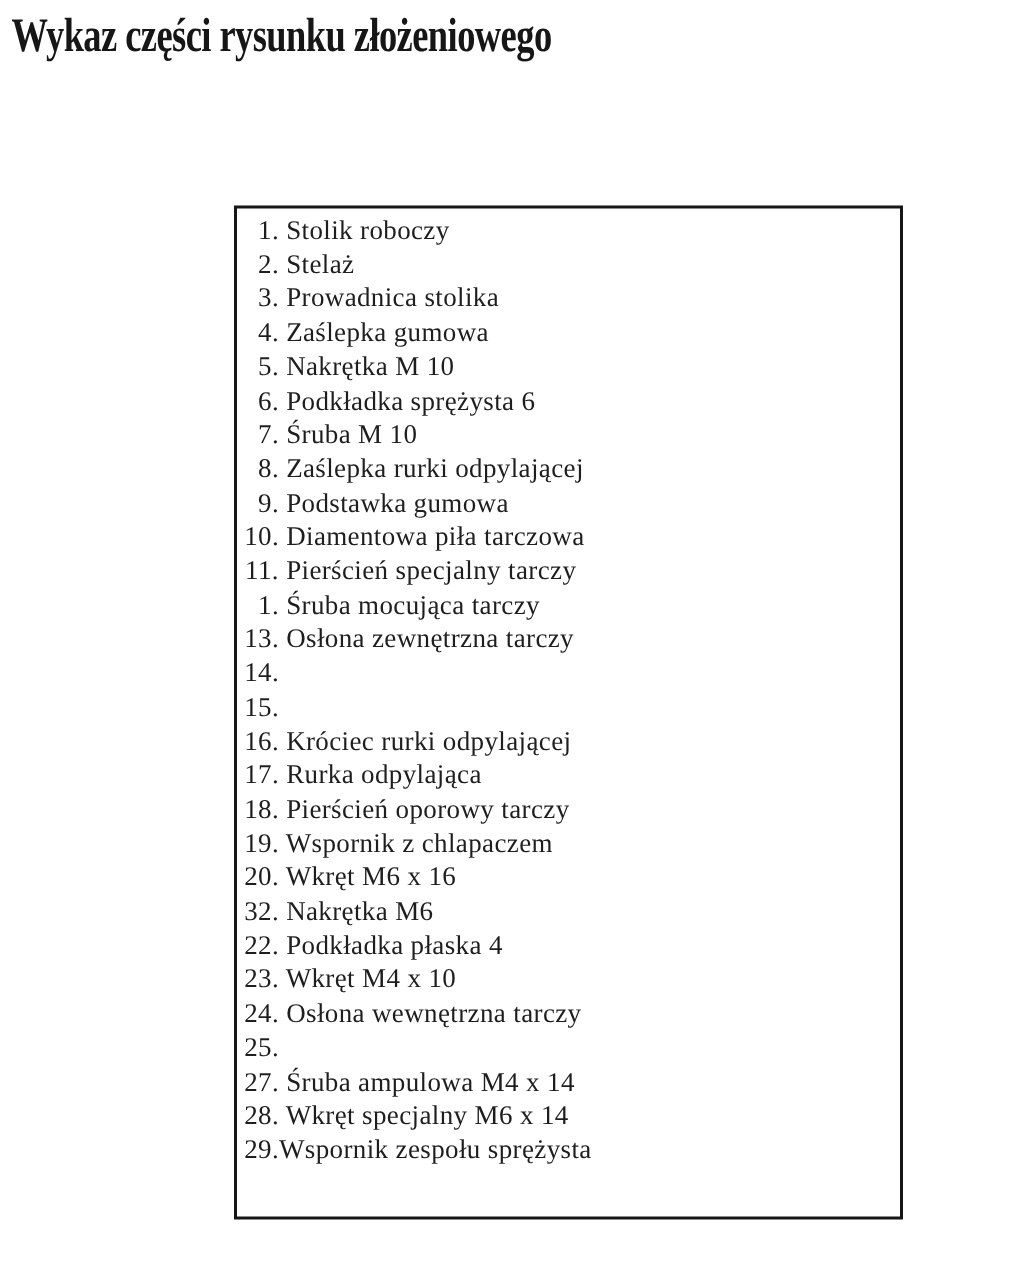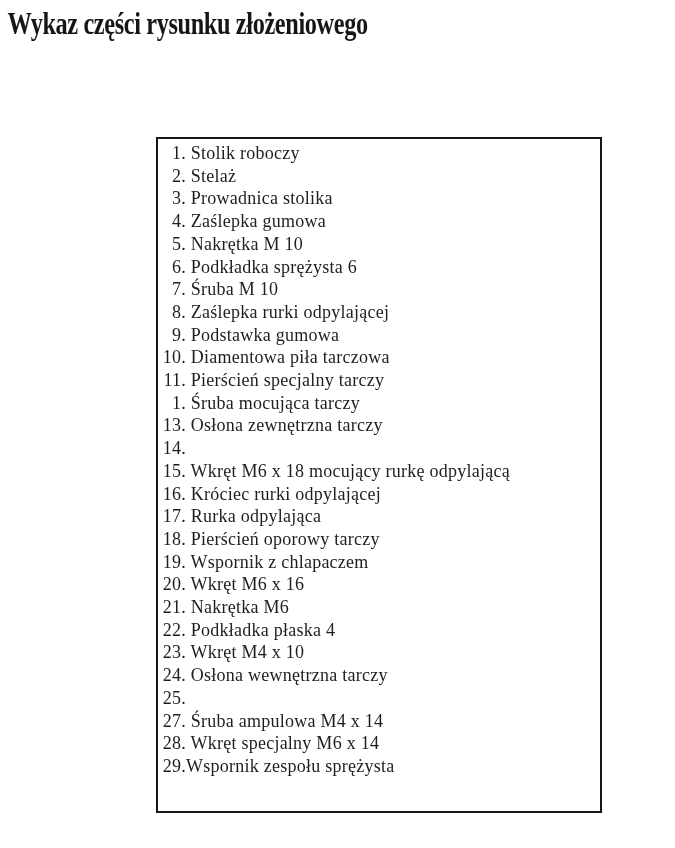--- a/index.html
+++ b/index.html
@@ -70,27 +70,27 @@
         <div class="row"><span class="num">5.</span><span class="label"> Nakrętka M 10</span></div>
         <div class="row"><span class="num">6.</span><span class="label"> Podkładka sprężysta 6</span></div>
         <div class="row"><span class="num">7.</span><span class="label"> Śruba M 10</span></div>
         <div class="row"><span class="num">8.</span><span class="label"> Zaślepka rurki odpylającej</span></div>
         <div class="row"><span class="num">9.</span><span class="label"> Podstawka gumowa</span></div>
         <div class="row"><span class="num">10.</span><span class="label"> Diamentowa piła tarczowa</span></div>
         <div class="row"><span class="num">11.</span><span class="label"> Pierścień specjalny tarczy</span></div>
         <div class="row"><span class="num">1.</span><span class="label"> Śruba mocująca tarczy</span></div>
         <div class="row"><span class="num">13.</span><span class="label"> Osłona zewnętrzna tarczy</span></div>
         <div class="row"><span class="num">14.</span></div>
-        <div class="row"><span class="num">15.</span><span class="label"> Wkręt M6 x 18 mocujący rurkę odpylającą</span></div>
+        <div class="row"><span class="num">15.</span></div>
         <div class="row"><span class="num">16.</span><span class="label"> Króciec rurki odpylającej</span></div>
         <div class="row"><span class="num">17.</span><span class="label"> Rurka odpylająca</span></div>
         <div class="row"><span class="num">18.</span><span class="label"> Pierścień oporowy tarczy</span></div>
         <div class="row"><span class="num">19.</span><span class="label"> Wspornik z chlapaczem</span></div>
         <div class="row"><span class="num">20.</span><span class="label"> Wkręt M6 x 16</span></div>
-        <div class="row"><span class="num">21.</span><span class="label"> Nakrętka M6</span></div>
+        <div class="row"><span class="num">32.</span><span class="label"> Nakrętka M6</span></div>
         <div class="row"><span class="num">22.</span><span class="label"> Podkładka płaska 4</span></div>
         <div class="row"><span class="num">23.</span><span class="label"> Wkręt M4 x 10</span></div>
         <div class="row"><span class="num">24.</span><span class="label"> Osłona wewnętrzna tarczy</span></div>
         <div class="row"><span class="num">25.</span></div>
         <div class="row"><span class="num">27.</span><span class="label"> Śruba ampulowa M4 x 14</span></div>
         <div class="row"><span class="num">28.</span><span class="label"> Wkręt specjalny M6 x 14</span></div>
         <div class="row"><span class="num">29.</span><span class="label">Wspornik zespołu sprężysta</span></div>
       </div>
   </div>
 </div>

